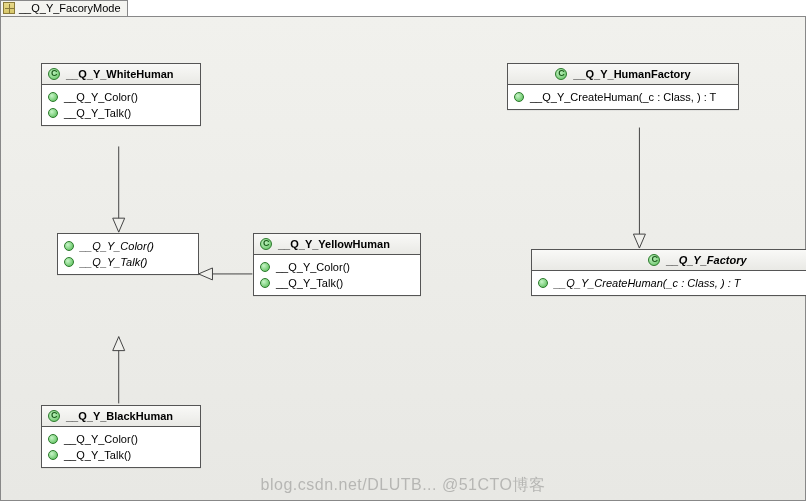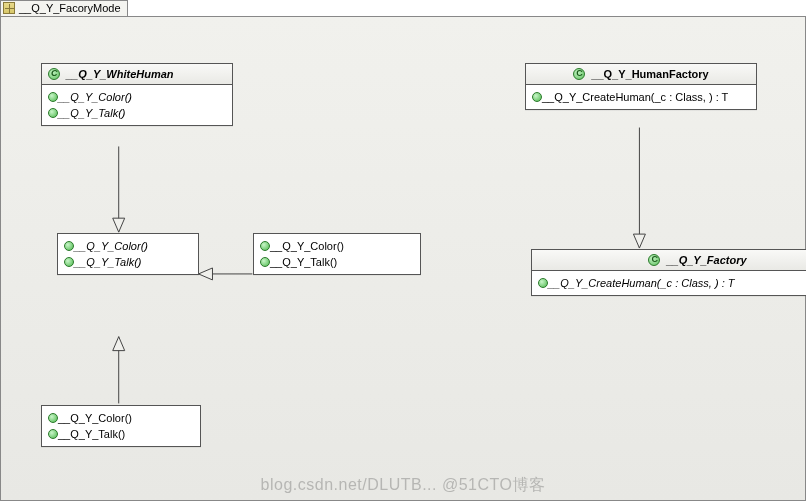--- a/index.html
+++ b/index.html
@@ -10,21 +10,21 @@
   .tab-icon::before { left: 5px; top: 1px; width: 1px; height: 9px; }
   .tab-icon::after { top: 5px; left: 1px; width: 9px; height: 1px; }
   .canvas { position: absolute; top: 16px; left: 0; right: 0; bottom: 0; border: 1px solid #888; background: linear-gradient(#f1f1ed,#e8e8e4); }
   svg.connectors { position: absolute; inset: 0; width: 100%; height: 100%; pointer-events: none; }
   .class-box { position: absolute; background: #fff; border: 1px solid #555; box-shadow: 0 1px 0 rgba(0,0,0,0.05); }
   .class-head { background: linear-gradient(#f9f9f7,#e9e9e5); border-bottom: 1px solid #555; padding: 4px 6px; display: flex; align-items: center; gap: 6px; font-weight: bold; }
   .class-head.italic span.name { font-style: italic; }
   .class-icon { width: 12px; height: 12px; border-radius: 50%; border: 1px solid #2a7a2a; background: radial-gradient(circle at 35% 35%, #bff2bf, #5fbf5f); display: inline-block; position: relative; flex: 0 0 auto; }
   .class-icon::after { content: "C"; position: absolute; left: 2px; top: -1px; font-size: 9px; color: #1a5a1a; font-weight: bold; }
   .compartment { padding: 4px 6px; }
-  .member { display: flex; align-items: center; padding: 2px 0; white-space: nowrap; }
+  .member { display: flex; align-items: center; gap: 6px; padding: 2px 0; white-space: nowrap; }
   .member.italic span.sig { font-style: italic; }
   .mem-icon { width: 10px; height: 10px; border-radius: 50%; background: radial-gradient(circle at 35% 35%, #c8f5c8, #4db84d); border: 1px solid #2a7a2a; flex: 0 0 auto; }
   .watermark { position: absolute; bottom: 4px; left: 50%; transform: translateX(-50%); color: rgba(90,90,90,0.35); font-size: 16px; letter-spacing: .5px; pointer-events: none; font-family: Arial, sans-serif; }
 </style>
 </head>
 <body>
 
 <div class="tab">
   <span class="tab-icon"></span>
   <span>__Q_Y_FacoryMode</span>
@@ -41,21 +41,21 @@
 
     <path d="M118,130 L118,216" stroke="#444" stroke-width="1" fill="none" marker-end="url(#triHollow)"></path>
 
     <path d="M252,258 L198,258" stroke="#444" stroke-width="1" fill="none" marker-end="url(#triHollow)"></path>
 
     <path d="M118,388 L118,321" stroke="#444" stroke-width="1" fill="none" marker-end="url(#triHollow)"></path>
 
     <path d="M640,111 L640,232" stroke="#444" stroke-width="1" fill="none" marker-end="url(#triHollow)"></path>
   </svg>
 
-  <div class="class-box" style="left:40px; top:46px; width:192px;font-style:italic;">
+  <div class="class-box" style="left:40px; top:46px; width:160px;">
     <div class="class-head">
       <span class="class-icon"></span>
       <span class="name">__Q_Y_WhiteHuman</span>
     </div>
     <div class="compartment">
       <div class="member">
           <span class="mem-icon"></span>
           <span class="sig">__Q_Y_Color()</span>
         </div>
       <div class="member">
@@ -72,46 +72,54 @@
           <span class="sig">__Q_Y_Color()</span>
         </div>
       <div class="member italic">
           <span class="mem-icon"></span>
           <span class="sig">__Q_Y_Talk()</span>
         </div>
     </div>
   </div>
 
   <div class="class-box" style="left:252px; top:216px; width:168px;">
+    <div class="class-head">
+      <span class="class-icon"></span>
+      <span class="name">__Q_Y_YellowHuman</span>
+    </div>
     <div class="compartment">
       <div class="member">
           <span class="mem-icon"></span>
           <span class="sig">__Q_Y_Color()</span>
         </div>
       <div class="member">
           <span class="mem-icon"></span>
           <span class="sig">__Q_Y_Talk()</span>
         </div>
     </div>
   </div>
 
   <div class="class-box" style="left:40px; top:388px; width:160px;">
+    <div class="class-head">
+      <span class="class-icon"></span>
+      <span class="name">__Q_Y_BlackHuman</span>
+    </div>
     <div class="compartment">
       <div class="member">
           <span class="mem-icon"></span>
           <span class="sig">__Q_Y_Color()</span>
         </div>
       <div class="member">
           <span class="mem-icon"></span>
           <span class="sig">__Q_Y_Talk()</span>
         </div>
     </div>
   </div>
 
-  <div class="class-box" style="left:524px; top:46px; width:232px;">
+  <div class="class-box" style="left:506px; top:46px; width:232px;">
     <div class="class-head" style="justify-content:center;">
       <span class="class-icon"></span>
       <span class="name">__Q_Y_HumanFactory</span>
     </div>
     <div class="compartment">
       <div class="member">
           <span class="mem-icon"></span>
           <span class="sig">__Q_Y_CreateHuman(_c : Class, ) : T</span>
         </div>
     </div>

